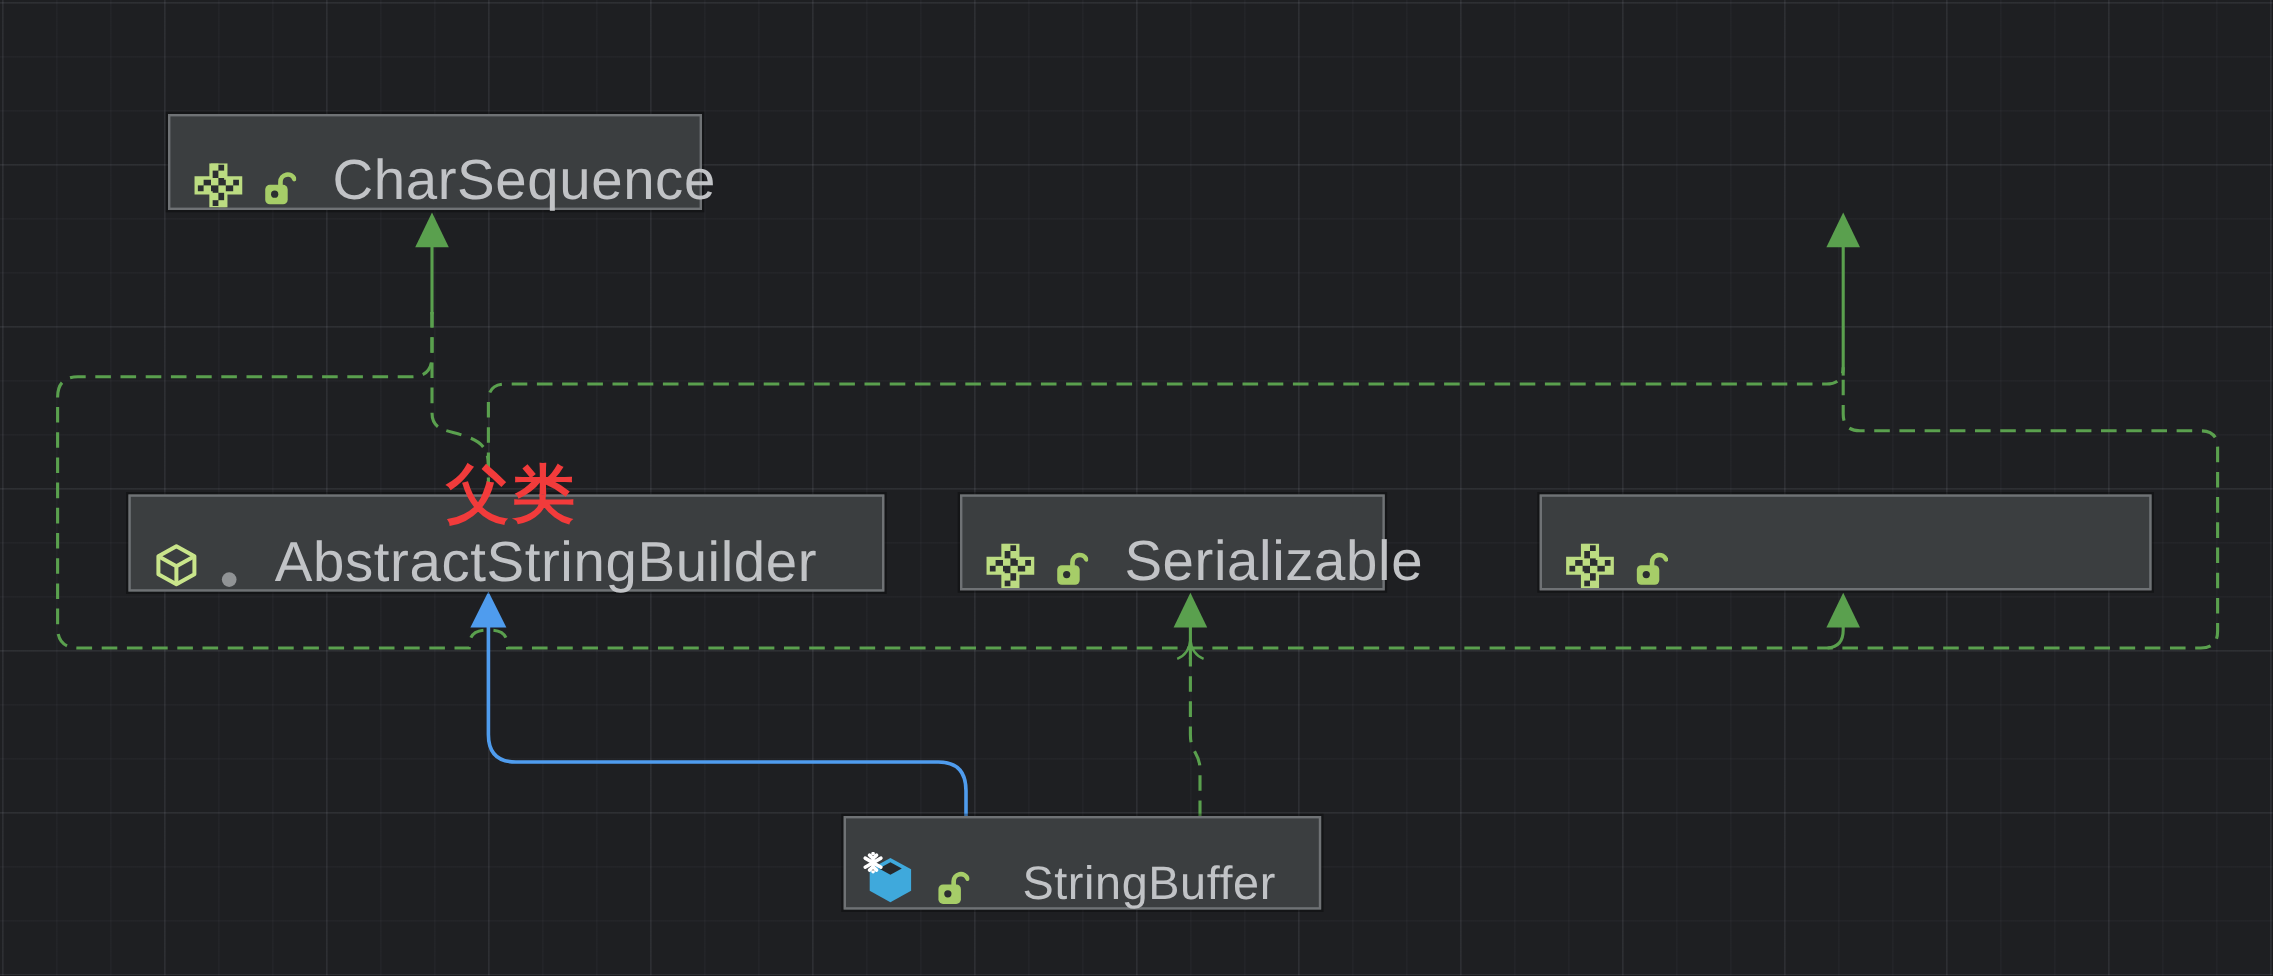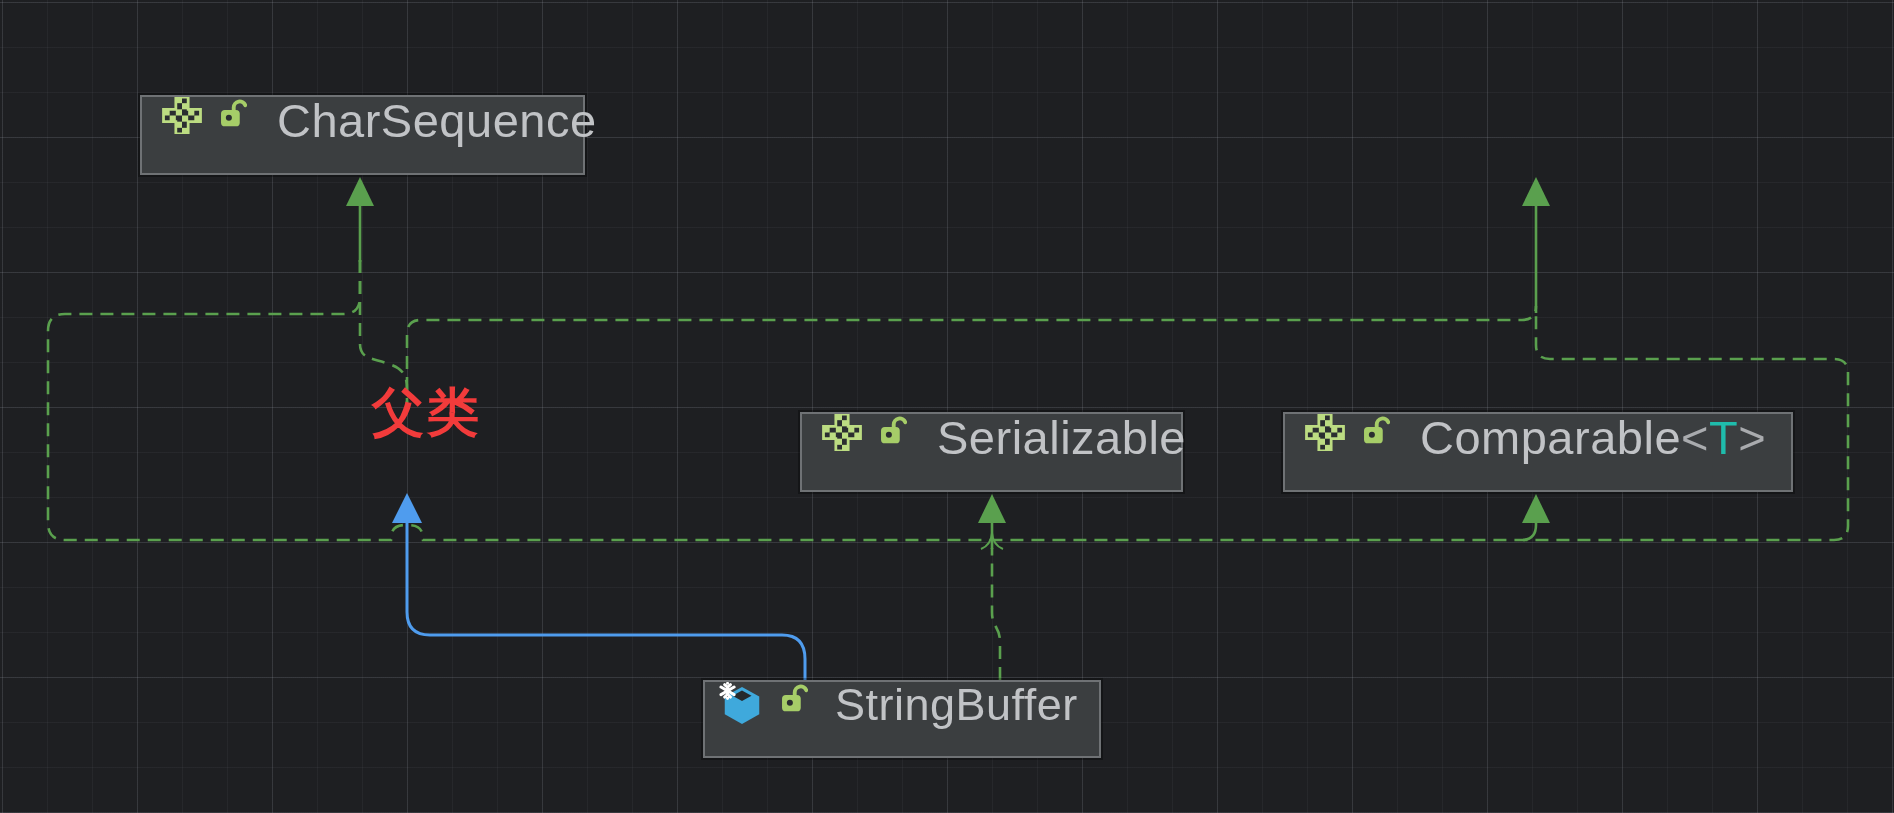--- a/index.html
+++ b/index.html
@@ -10,21 +10,21 @@
       linear-gradient(rgba(205,210,220,0.10) 1px, transparent 1px),
       linear-gradient(90deg, rgba(205,210,220,0.10) 1px, transparent 1px),
       linear-gradient(rgba(205,210,220,0.05) 1px, transparent 1px),
       linear-gradient(90deg, rgba(205,210,220,0.05) 1px, transparent 1px);
     background-size:135px 135px,135px 135px,45px 45px,45px 45px;
     background-position:2px 2px;
     font-family:"Liberation Sans",sans-serif;
   }
   #edges{position:absolute;left:0;top:0;z-index:1;}
   .node{
-    position:absolute;z-index:3;display:flex;align-items:flex-start;
+    position:absolute;z-index:3;display:flex;align-items:flex-end;
     background:#3b3e40;border:2px solid #6f7275;box-sizing:border-box;
     box-shadow:0 0 0 2px rgba(0,0,0,0.30);
     padding:0 14px 0 18px;white-space:nowrap;cursor:default;
   }
   .node .ic{display:flex;align-items:center;flex:none;}
   .node .lbl{
     color:#c1c3c6;font-size:47px;line-height:1;margin-left:30px;
     letter-spacing:0.5px;
   }
   .bracket{color:#a9abae;}
@@ -128,22 +128,35 @@
       </span>
     <span class="ic gap14">
         <svg width="29" height="32">
           <use href="#sym-lock"></use>
         </svg>
       </span>
     <span class="lbl">CharSequence</span>
   </div>
 
 
+  <div class="node" style="left:107px;top:412px;width:630px;height:81px;">
+    <span class="ic">
+        <svg width="40" height="40">
+          <use href="#sym-class-cube"></use>
+        </svg>
+      </span>
+    <span class="ic gap16">
+        <svg width="16" height="16">
+          <use href="#sym-dot"></use>
+        </svg>
+      </span>
+    <span class="lbl">AbstractStringBuilder</span>
+  </div>
 
-  <div class="node" style="left:800px;top:412px;width:383px;height:80px;">
+  <div class="node" style="left:800px;top:412px;width:354px;height:80px;">
     <span class="ic">
         <svg width="44" height="37">
           <use href="#sym-interface"></use>
         </svg>
       </span>
     <span class="ic gap14">
         <svg width="29" height="32">
           <use href="#sym-lock"></use>
         </svg>
       </span>
@@ -154,32 +167,31 @@
     <span class="ic">
         <svg width="44" height="37">
           <use href="#sym-interface"></use>
         </svg>
       </span>
     <span class="ic gap14">
         <svg width="29" height="32">
           <use href="#sym-lock"></use>
         </svg>
       </span>
-    <span class="lbl"><span>Comparable</span><span class="bracket">&lt;</span><span class="tparam">T</span><span class="bracket">&gt;</span></span>
   </div>
 
   <div class="node" style="left:703px;top:680px;width:398px;height:78px;padding-left:14px;">
     <span class="ic">
         <svg width="46" height="46">
           <use href="#sym-final-cube"></use>
         </svg>
       </span>
     <span class="ic gap14">
         <svg width="29" height="32">
           <use href="#sym-lock"></use>
         </svg>
       </span>
-    <span class="lbl" style="font-size:45px;margin-left:27px;">StringBuffer</span>
+    <span class="lbl" style="font-size:39px;margin-left:44px;">StringBuffer</span>
   </div>
 
   <div id="note-parent-class">父类</div>
 
 </div>
 
 </body></html>

